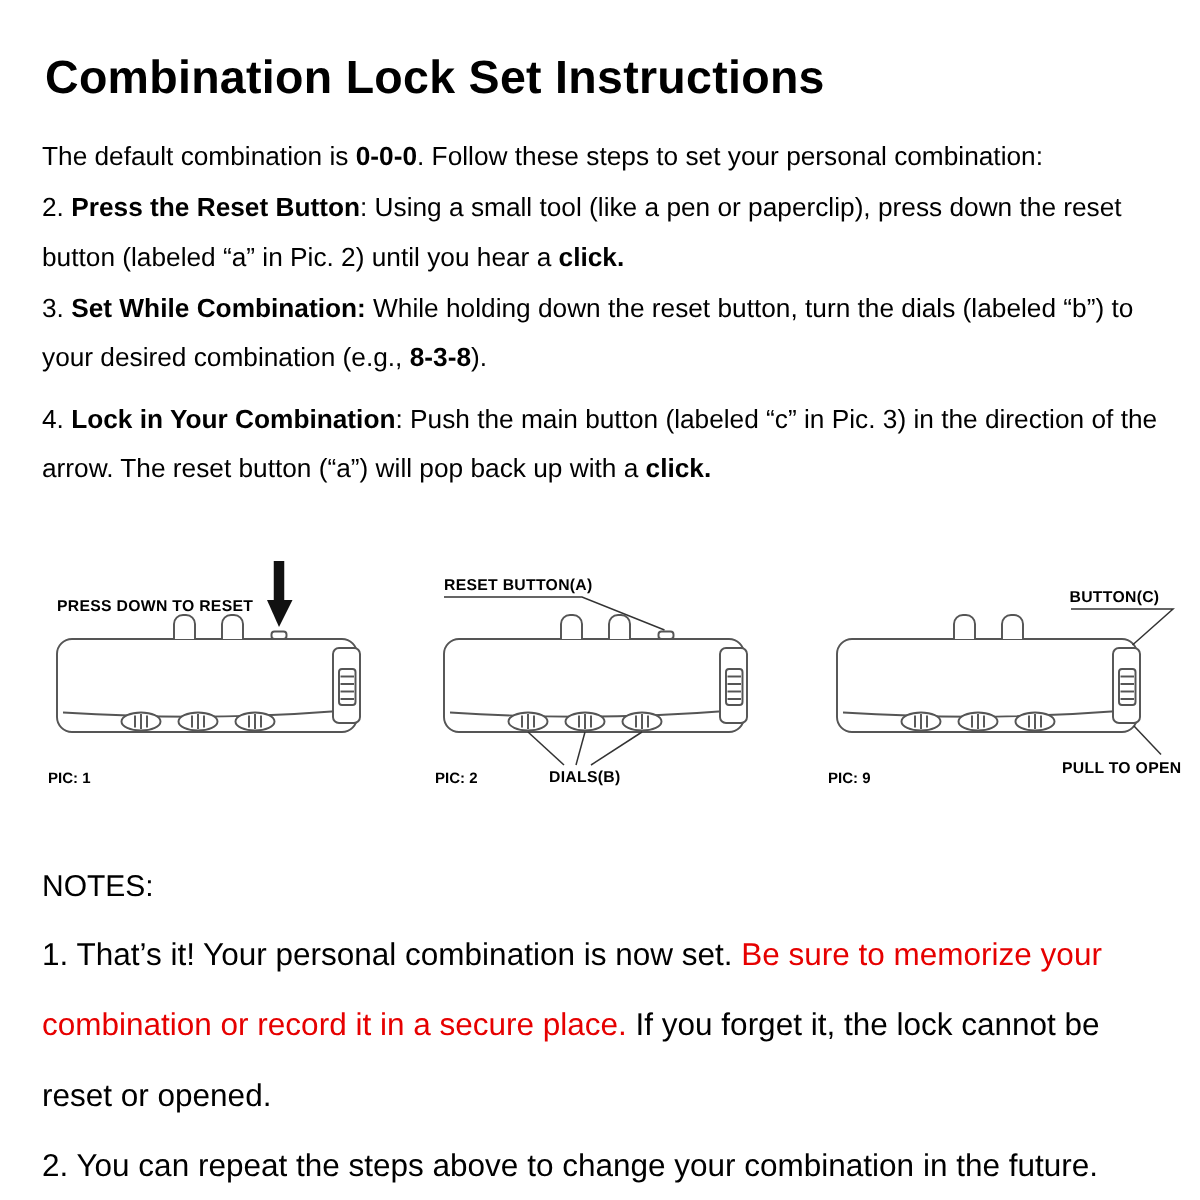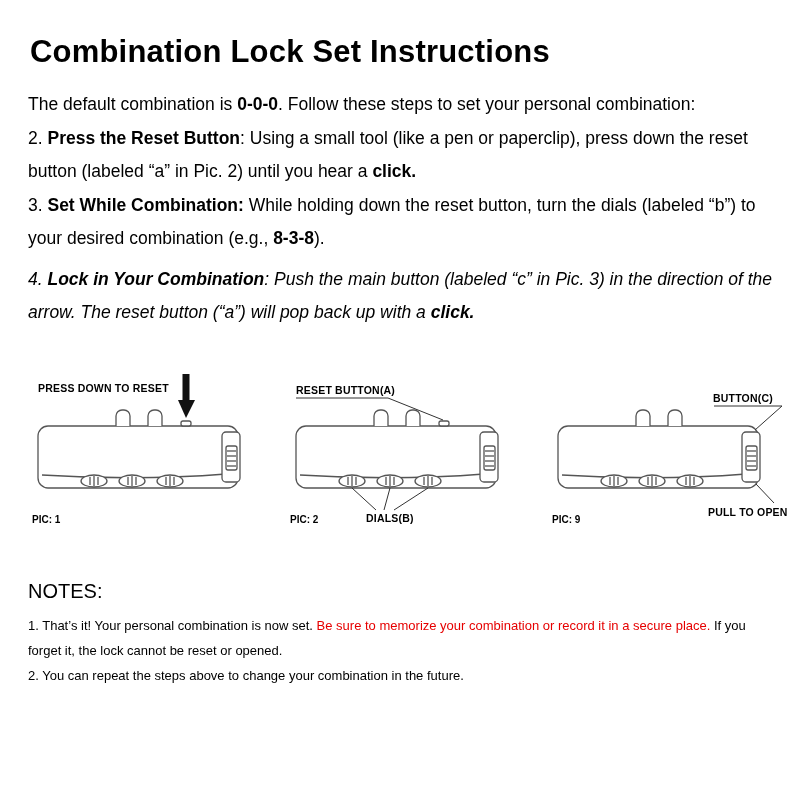--- a/index.html
+++ b/index.html
@@ -18,21 +18,21 @@
     font-weight: bold;
     margin: 16px 0 18px 2px;
     letter-spacing: 0.2px;
   }
 
   .body-text p {
     font-size: 17.5px;
     line-height: 33.5px;
     margin: 0;
   }
-  .body-text p.gap { margin-top: 7px; font-style: italic; }
+  .body-text p.gap { margin-top: 7px; }
   .b { font-weight: bold; }
   .red { color: #e60000; }
 
   
   .figures { position: relative; height: 192px; margin-top: 32px; }
   .figure { position: absolute; top: 0; width: 240px; height: 192px; }
   #fig1 { left: 2px; }
   #fig2 { left: 260px; }
   #fig3 { left: 522px; }
   .figure svg { position: absolute; left: 0; top: 0; }
@@ -51,22 +51,22 @@
   }
 
   
   .notes { margin-top: 26px; }
   .notes h2 {
     font-size: 20px;
     font-weight: normal;
     margin: 0 0 10px 0;
   }
   .notes p {
-    font-size: 13px;
-    line-height: 25px;
+    font-size: 21px;
+    line-height: 47px;
     margin: 0;
   }
 </style>
 </head>
 <body>
 
 <div class="page">
 
   <h1 class="title">Combination Lock Set Instructions</h1>
 
@@ -108,21 +108,21 @@
           <line x1="197" y1="89" x2="206" y2="89"></line>
             <line x1="197" y1="94" x2="206" y2="94"></line>
           <line x1="197" y1="99" x2="206" y2="99"></line>
             <line x1="197" y1="104" x2="206" y2="104"></line>
         </g>
         <g fill="#111111">
           <rect x="152.5" y="12" width="7" height="26"></rect>
           <polygon points="148,38 165,38 156,56"></polygon>
         </g>
       </svg>
-      <div class="ann" style="left:8px; top:20px;">PRESS DOWN TO RESET</div>
+      <div class="ann" style="left:8px; top:36px;">PRESS DOWN TO RESET</div>
       <div class="pic-caption" style="left:2px; top:152px;">PIC: 1</div>
     </div>
 
     <div class="figure" id="fig2">
       <svg width="240" height="192" viewBox="0 0 240 192">
         <g stroke="#555555" fill="none" stroke-width="1.3">
           <rect x="8" y="64" width="200" height="62" rx="10" fill="#ffffff"></rect>
           <path d="M86 64 v-10 a6 6 0 0 1 6 -6 h2 a6 6 0 0 1 6 6 v10" fill="#ffffff"></path>
           <path d="M118 64 v-10 a6 6 0 0 1 6 -6 h2 a6 6 0 0 1 6 6 v10" fill="#ffffff"></path>
           <rect x="151" y="59" width="10" height="5" rx="2" fill="#ffffff"></rect>

